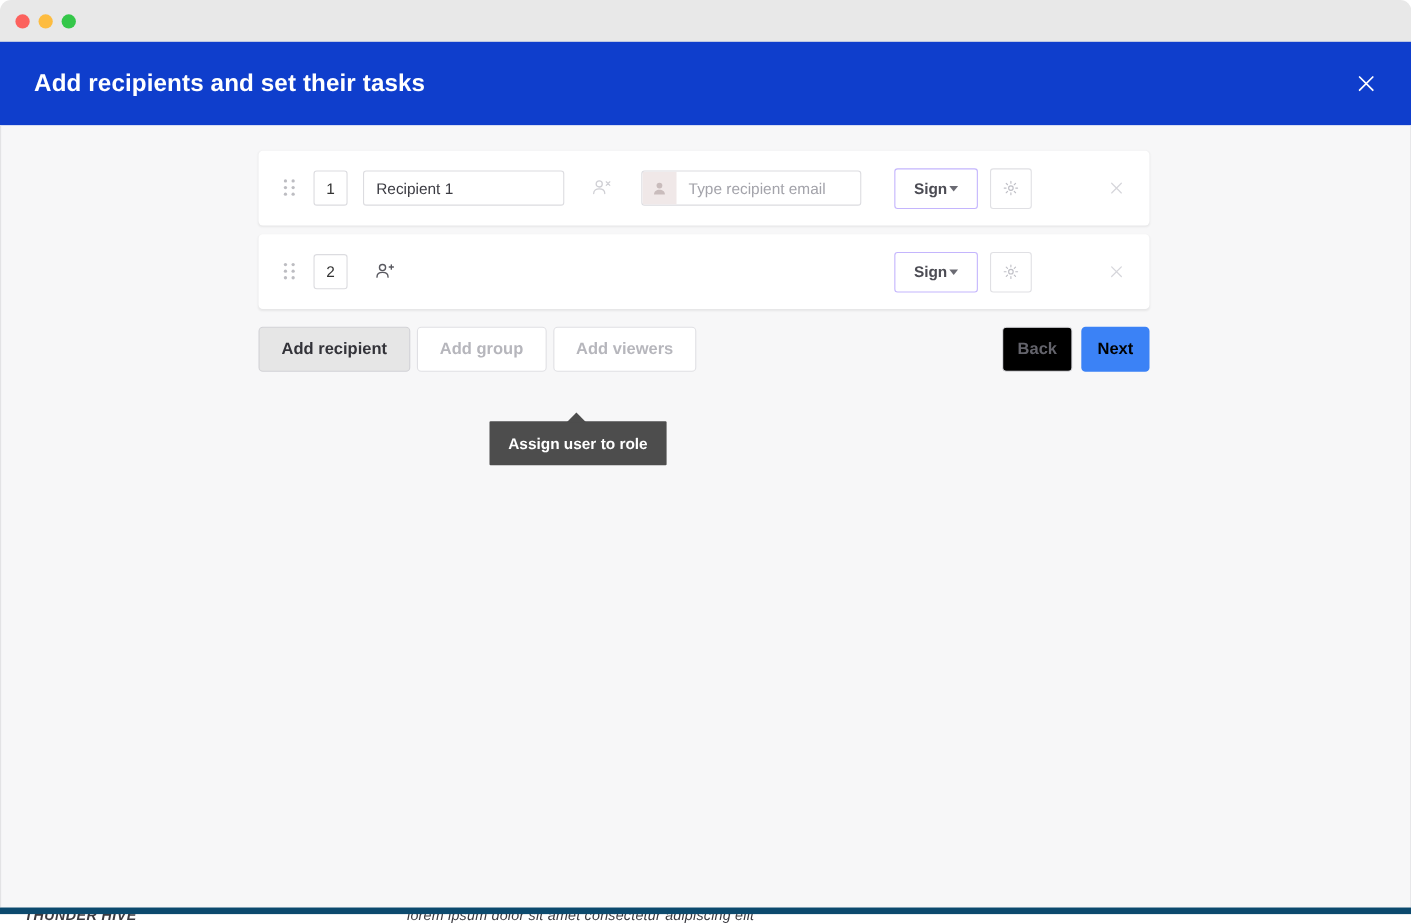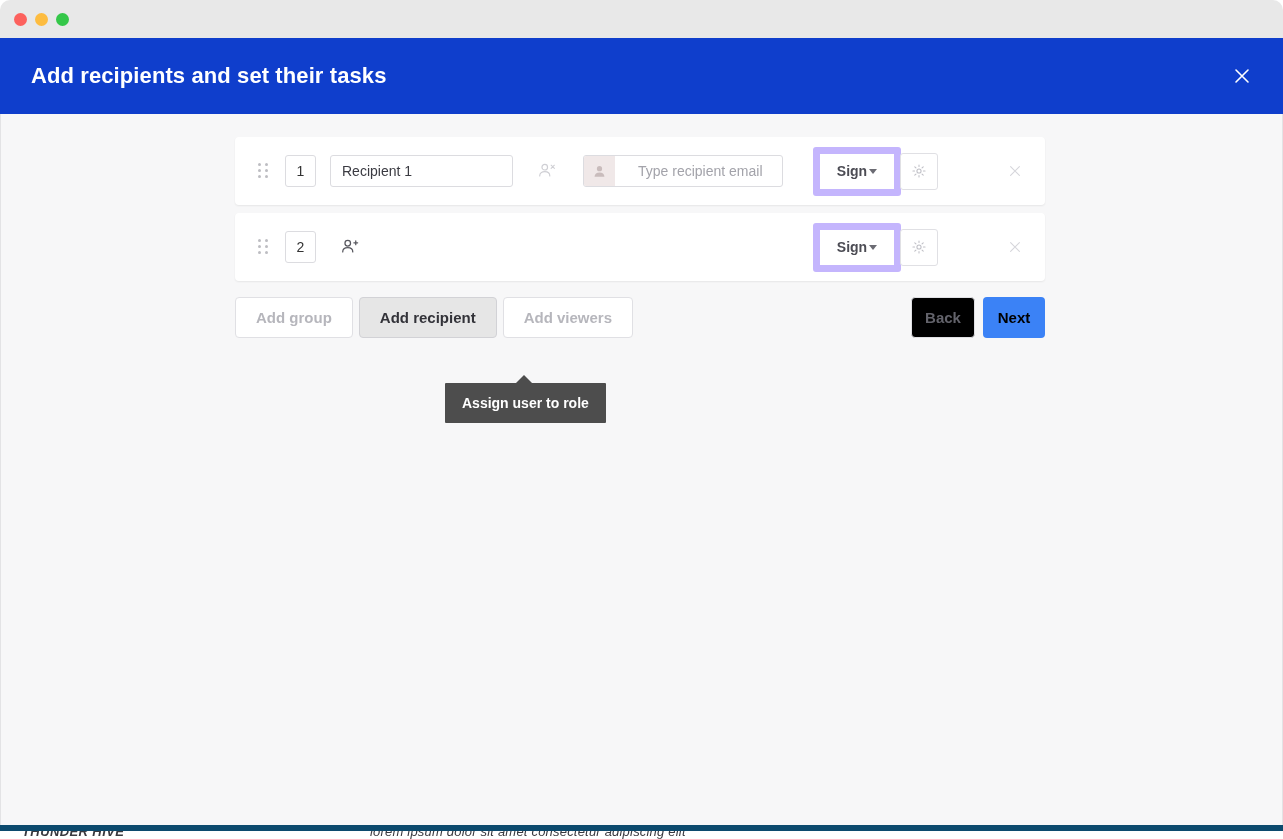--- a/index.html
+++ b/index.html
@@ -181,29 +181,29 @@
     height: 100%;
     background: #f0e8e8;
     display: flex;
     align-items: center;
     justify-content: center;
     flex: none;
   }
   .email-placeholder {
     font-size: 14px;
     color: #a3a3aa;
-    padding-left: 23px;
+    padding-left: 11px;
   }
 
   .sign-btn {
     position: absolute;
     left: 578px;
     width: 74px;
     height: 35px;
-    border: 7px solid #c4b5fd;
+    border: 1px solid #c4b5fd;
     border-radius: 3px;
     background: #ffffff;
     display: flex;
     align-items: center;
     justify-content: center;
     gap: 2px;
     cursor: pointer;
   }
   .sign-label {
     font-size: 14px;
@@ -452,22 +452,22 @@
           </svg>
         </div>
         <div class="row-close">
           <svg width="16" height="16" viewBox="0 0 20 20" aria-hidden="true">
             <path d="M4.5 4.5 L15.5 15.5 M15.5 4.5 L4.5 15.5" stroke="#d6d6db" stroke-width="1.4" stroke-linecap="round" fill="none"></path>
           </svg>
         </div>
       </div>
 
       <div class="actions-bar">
+        <button class="add-btn active">Add recipient</button>
         <button class="add-btn">Add group</button>
-        <button class="add-btn active">Add recipient</button>
         <button class="add-btn">Add viewers</button>
         <div class="nav-btns">
           <button class="back-btn">Back</button>
           <button class="next-btn">Next</button>
         </div>
       </div>
 
     </div>
 
     <div class="tooltip">Assign user to role</div>

